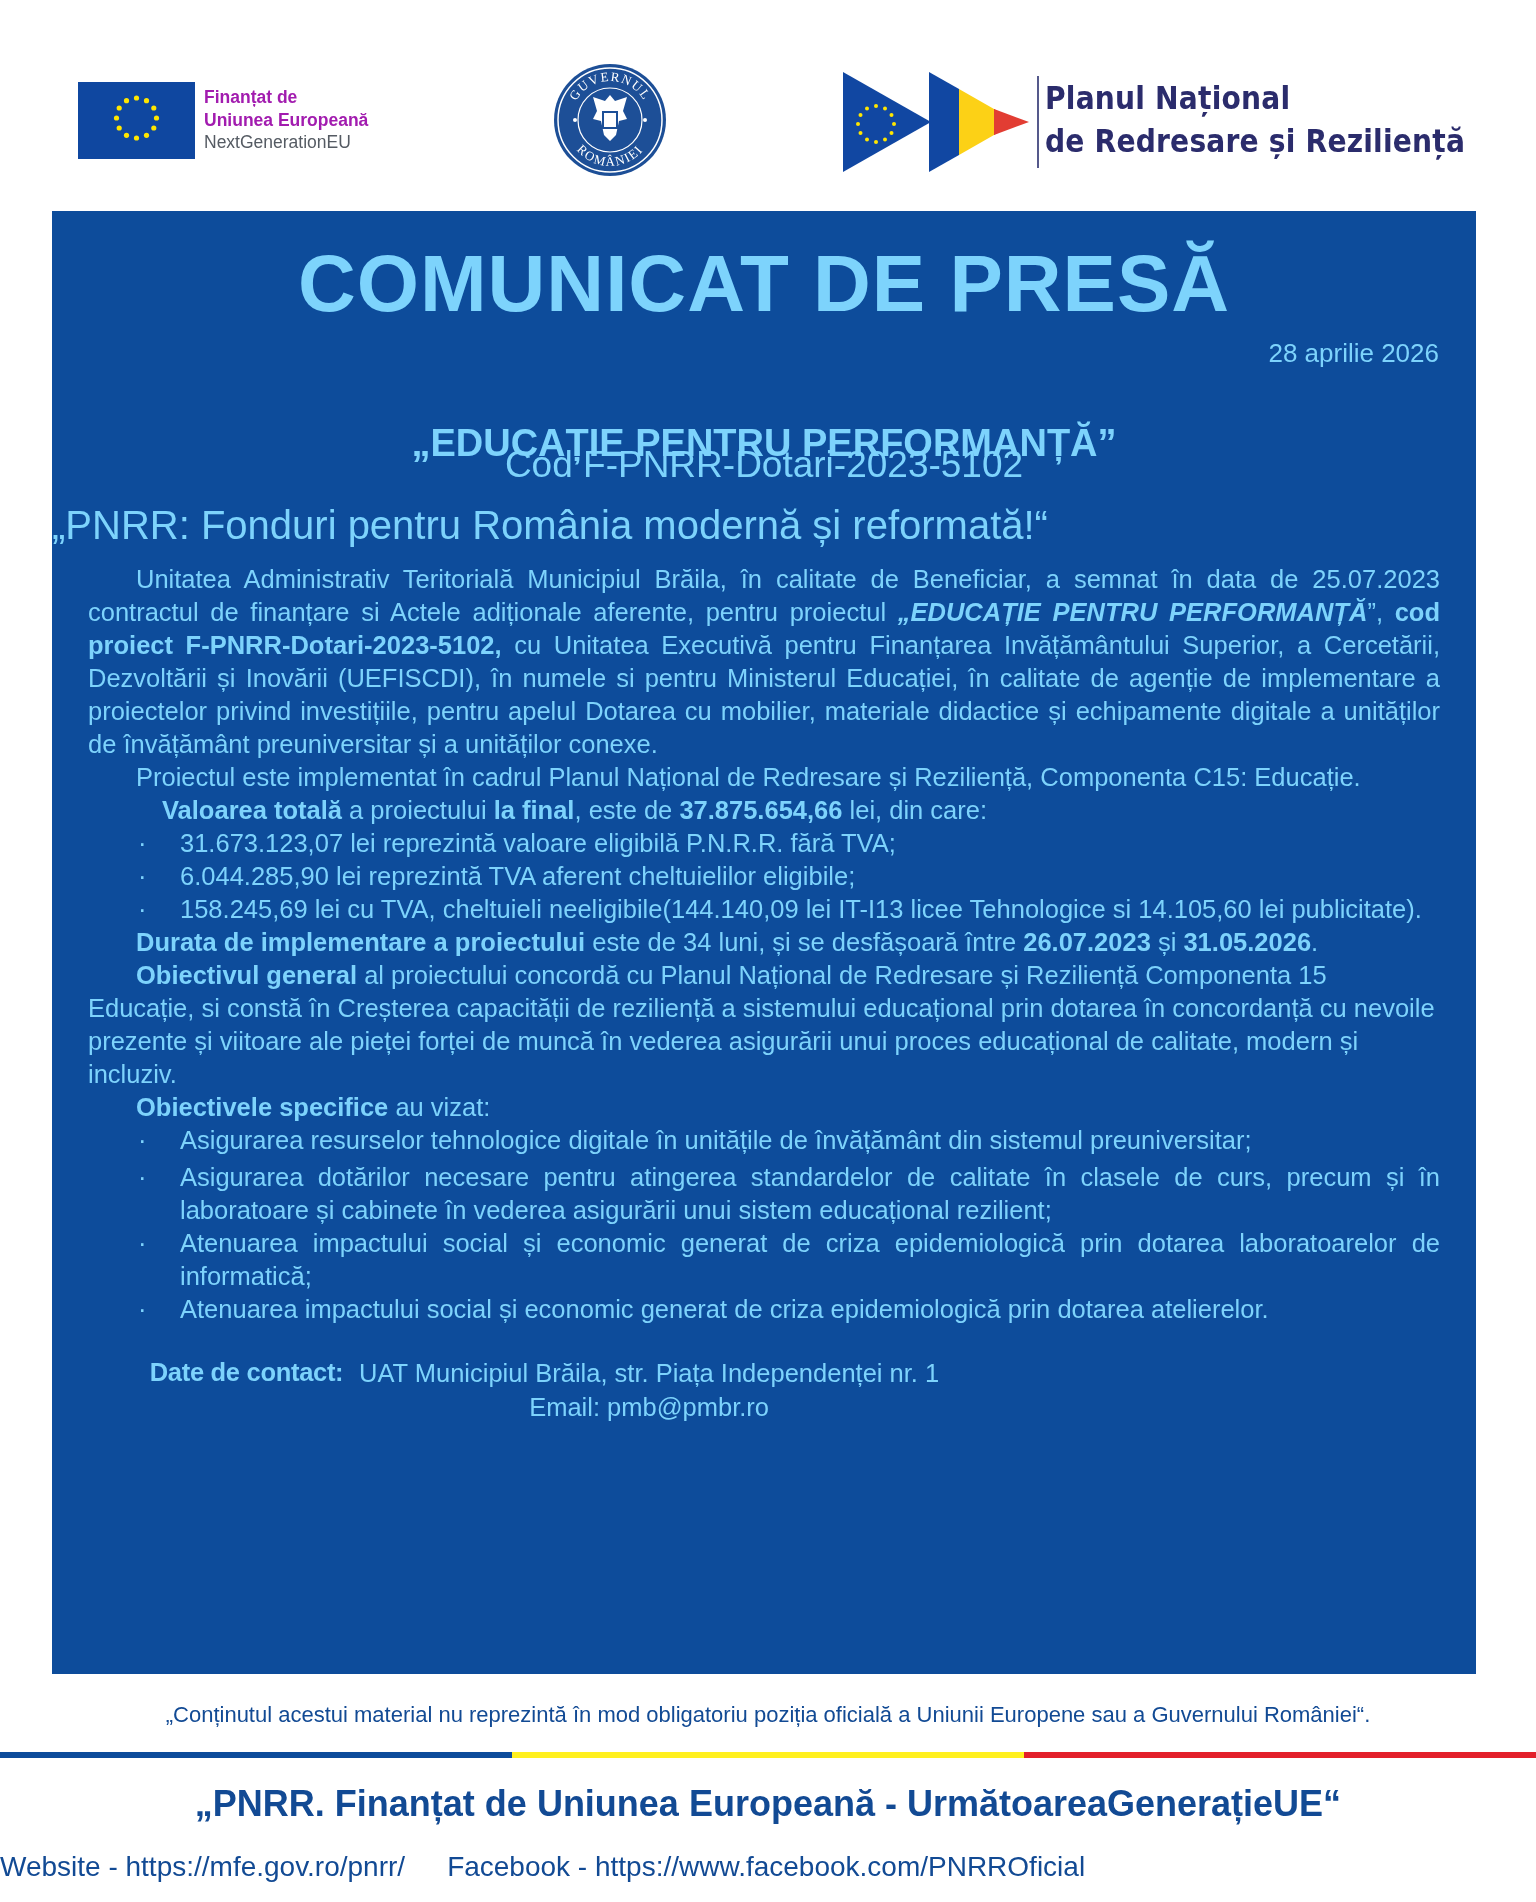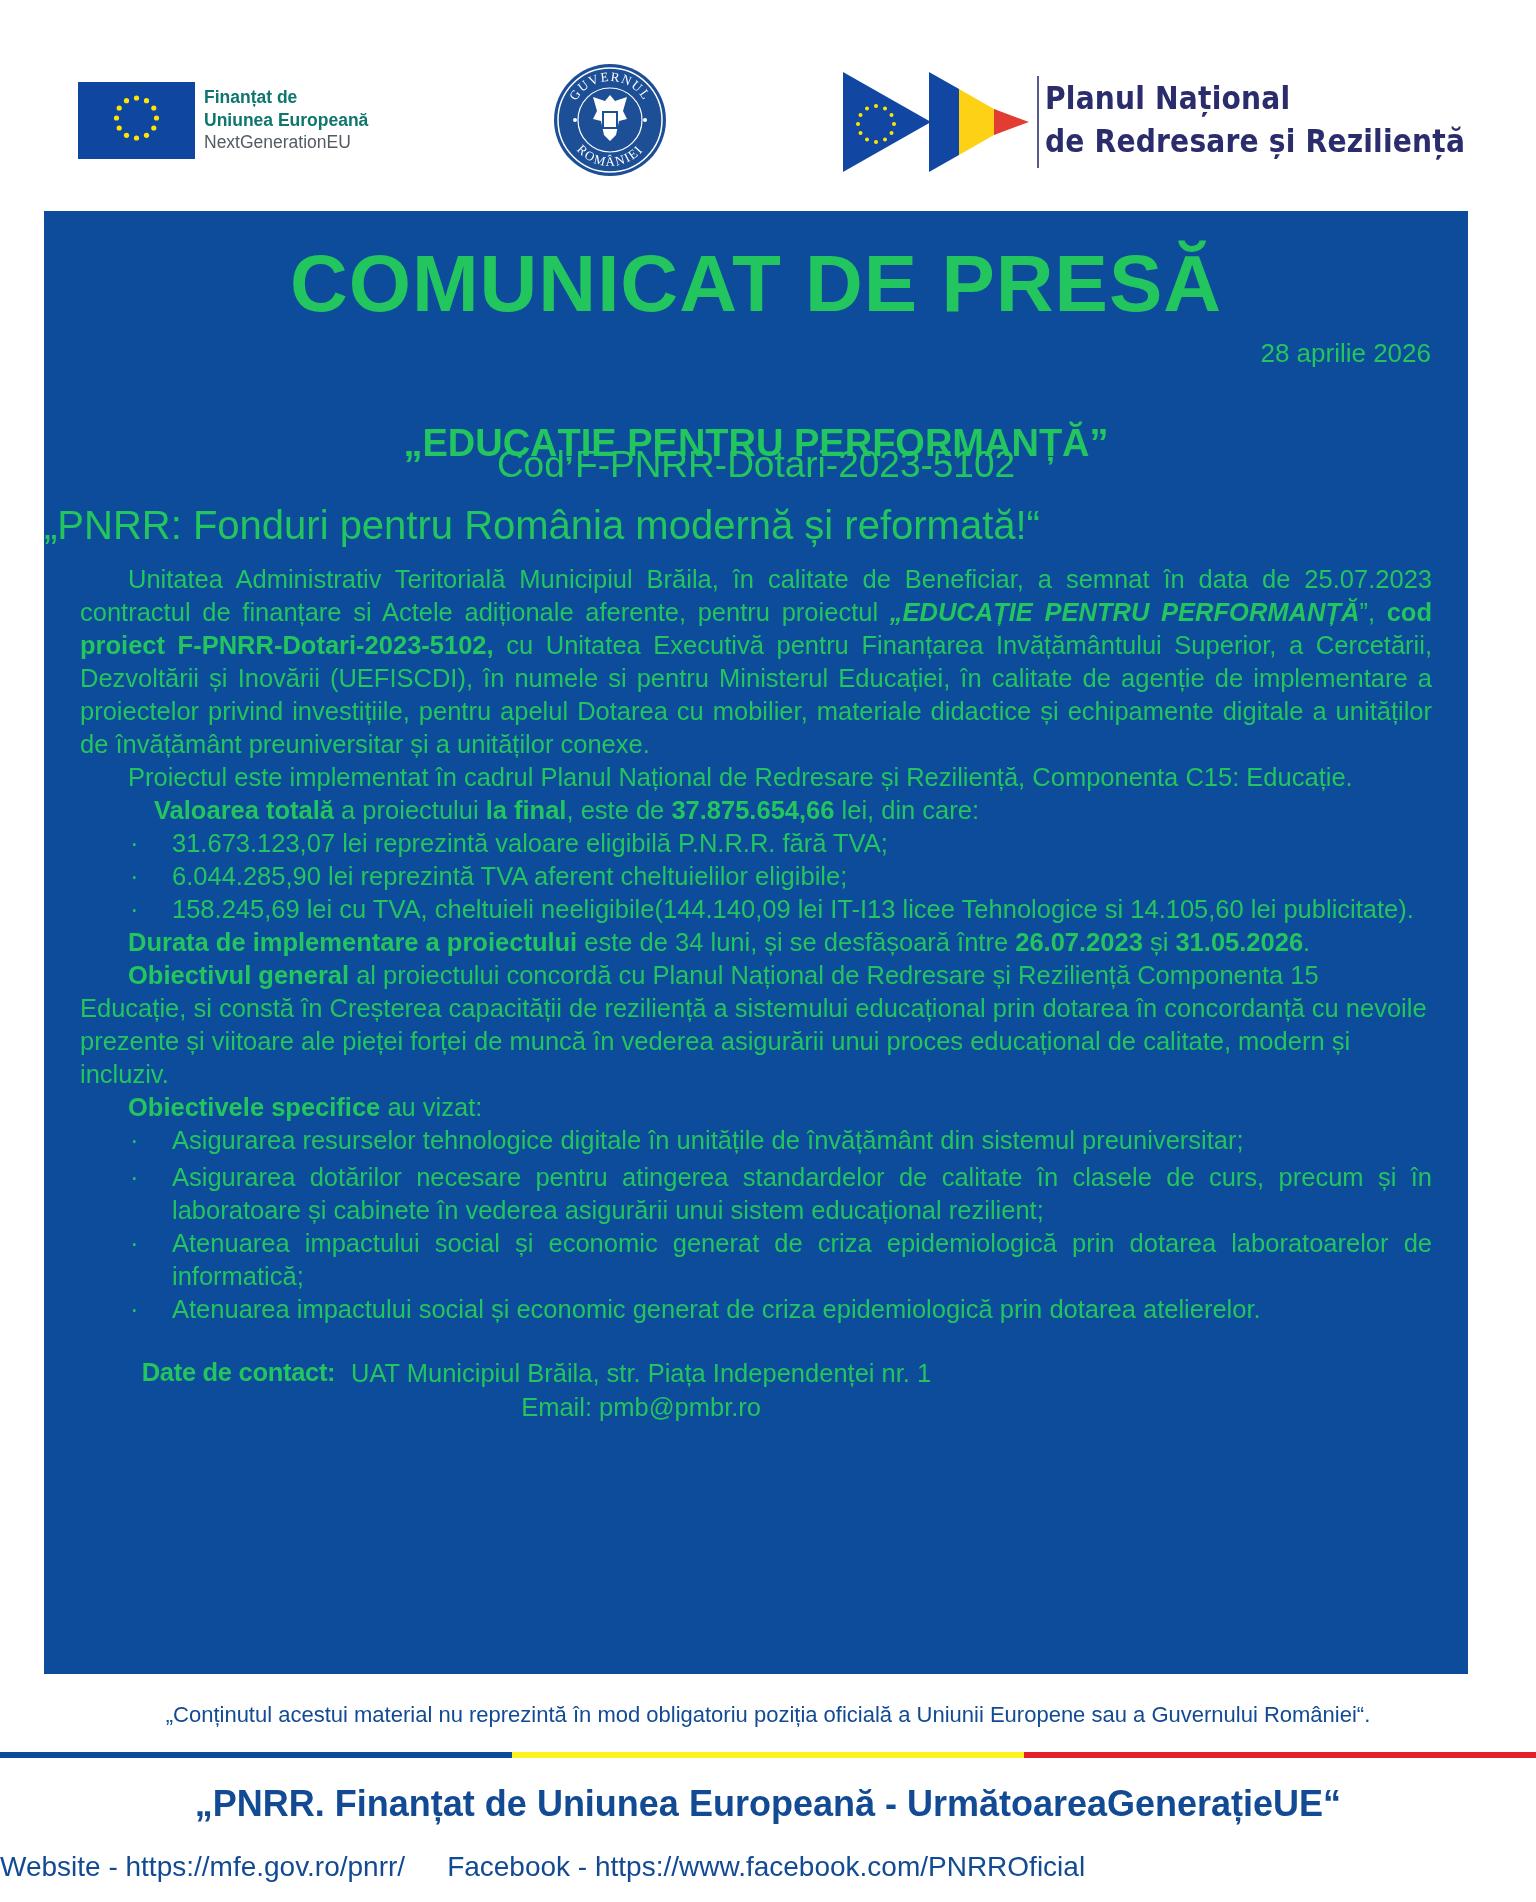--- a/index.html
+++ b/index.html
@@ -3,29 +3,29 @@
 <meta charset="utf-8">
 <style>
   html, body { margin:0; padding:0; }
   body { width:1536px; height:1902px; background:#ffffff; position:relative; overflow:hidden;
          font-family:"Liberation Sans", "DejaVu Sans", sans-serif; }
   .abs { position:absolute; }
 
   
   .eu-flag { left:78px; top:82px; width:117px; height:77px; background:#0f47a0; }
   .eu-text { left:204px; top:86px; font-size:17.5px; line-height:22.5px; }
-  .eu-text .l1, .eu-text .l2 { color:#0f766e; font-weight:bold; }
+  .eu-text .l1, .eu-text .l2 { color:#a21caf; font-weight:bold; }
   .eu-text .l3 { color:#555b63; }
   .gov-seal { left:553px; top:63px; width:114px; height:114px; }
   .pnrr-logo { left:843px; top:72px; width:186px; height:100px; }
   .pnrr-divider { left:1037px; top:76px; width:2px; height:92px; background:#2a2f6e; opacity:.8; }
   .pnrr-text { left:1045px; top:77px; color:#2b2c6c; font-size:32px; line-height:43px; font-weight:bold; letter-spacing:0.2px; font-family:"DejaVu Sans", sans-serif; transform:scaleX(0.88); transform-origin:left top; }
 
   
-  .panel { left:44px; top:211px; width:1424px; height:1463px; background:#0d4c9b; color:#22c55e; }
+  .panel { left:52px; top:211px; width:1424px; height:1463px; background:#0d4c9b; color:#7dd3fc; }
   .title { left:0; width:100%; top:28px; text-align:center; font-size:80px; font-weight:bold; letter-spacing:1px; line-height:90px; }
   .date { right:37px; top:127px; font-size:26px; line-height:30px; }
   .h-project { left:0; width:100%; top:178px; text-align:center; font-size:38px; font-weight:bold; line-height:44px;margin-top:32px; }
   .h-code { left:0; width:100%; top:232px; text-align:center; font-size:37px; line-height:44px; }
   .h-slogan { left:0; width:100%; top:290px; text-align:left; font-size:40px; line-height:48px; }
 
   .body { left:36px; top:352px; width:1352px; font-size:25.5px; line-height:33px; }
   .body p { margin:0; }
   .justify { text-align:justify; }
   .indent { text-indent:48px; }

